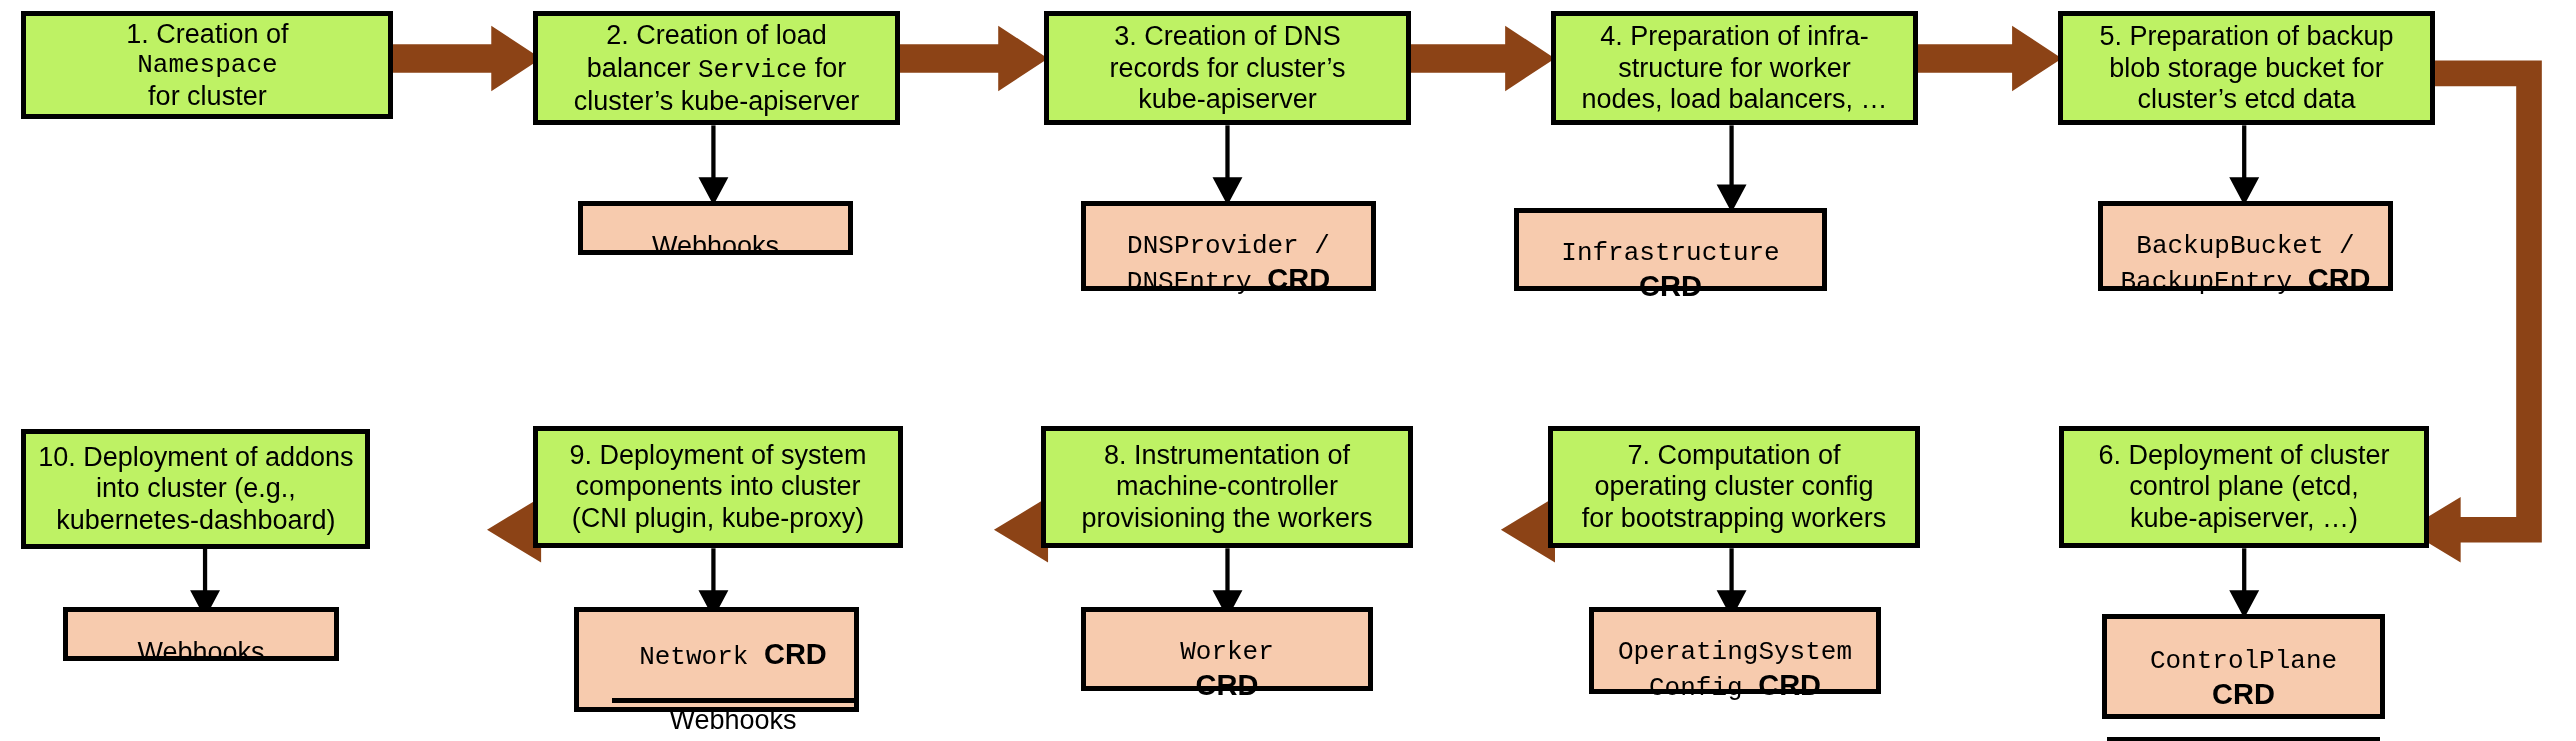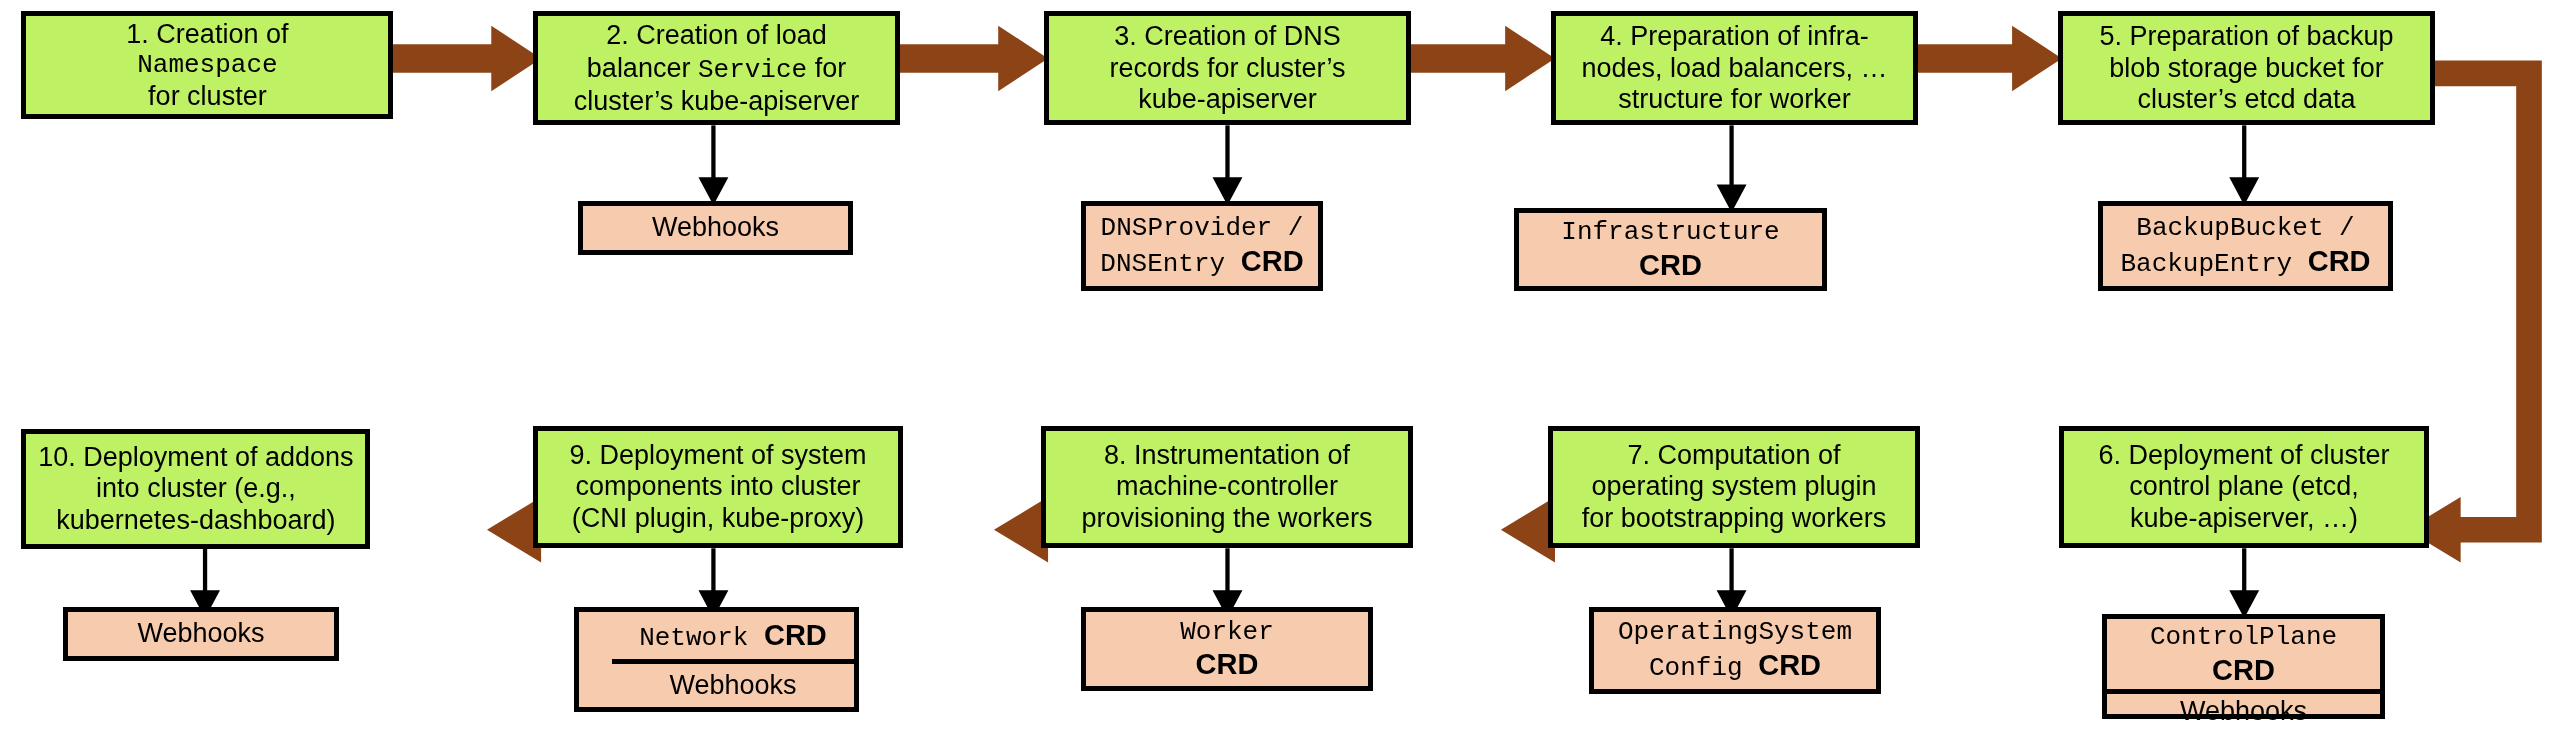--- a/index.html
+++ b/index.html
@@ -18,21 +18,21 @@
   .mainbox .tx{display:block;}
 
   .subbox{
     position:absolute;box-sizing:border-box;
     background:#F7CBAE;border:5.7px solid #000;
     display:flex;flex-direction:column;
     color:#000;
   }
   .subrow{
     flex:1 1 auto;display:flex;align-items:center;justify-content:center;
-    text-align:center;font-size:27px;line-height:1.18;padding:1.4px 4.3px;
+    text-align:center;font-size:27px;line-height:1.18;padding:1.4px 4.3px;margin-top:24px;
   }
   .subrow + .subrow{border-top:5.7px solid #000;}
   .mono{font-family:"Liberation Mono",monospace;font-size:26px;letter-spacing:0px;}
   .crd{font-family:"Liberation Sans",sans-serif;font-weight:bold;font-size:29px;}
   .sans{font-family:"Liberation Sans",sans-serif;font-size:27px;}
 
   svg.overlay{position:absolute;left:0;top:0;width:2576px;height:742px;
               pointer-events:none;}
 </style>
 </head>
@@ -116,40 +116,40 @@
     <div>
       <span class="tx sans">3. Creation of DNS</span>
       <span class="tx sans">records for cluster’s</span>
       <span class="tx sans">kube-apiserver</span>
     </div>
   </div>
 
   <div class="mainbox" style="left:1551px;top:11.4px;width:367px;height:114px;">
     <div>
       <span class="tx sans">4. Preparation of infra-</span>
+      <span class="tx sans">structure for worker</span>
       <span class="tx sans">nodes, load balancers, …</span>
-      <span class="tx sans">structure for worker</span>
     </div>
   </div>
 
   <div class="mainbox" style="left:2058px;top:11.4px;width:377px;height:114px;">
     <div>
       <span class="tx sans">5. Preparation of backup</span>
       <span class="tx sans">blob storage bucket for</span>
       <span class="tx sans">cluster’s etcd data</span>
     </div>
   </div>
 
   <div class="subbox" style="left:578px;top:201px;width:275px;height:54px;">
     <div class="subrow">
       <span class="sans">Webhooks</span>
     </div>
   </div>
 
-  <div class="subbox" style="left:1081px;top:201px;width:242px;height:90px;">
+  <div class="subbox" style="left:1081px;top:201px;width:295px;height:90px;">
     <div class="subrow" style="flex-direction:column;justify-content:center;">
       <span class="mono">DNSProvider /</span>
       <span><span class="mono">DNSEntry </span><span class="crd">CRD</span></span>
     </div>
   </div>
 
   <div class="subbox" style="left:1514px;top:208px;width:313px;height:83px;">
     <div class="subrow" style="flex-direction:column;justify-content:center;">
       <span class="mono">Infrastructure</span>
       <span class="crd">CRD</span>
@@ -183,21 +183,21 @@
     <div>
       <span class="tx sans">8. Instrumentation of</span>
       <span class="tx sans">machine-controller</span>
       <span class="tx sans">provisioning the workers</span>
     </div>
   </div>
 
   <div class="mainbox" style="left:1548px;top:426px;width:372px;height:122px;">
     <div>
       <span class="tx sans">7. Computation of</span>
-      <span class="tx sans">operating system plugin</span>
+      <span class="tx sans">operating cluster config</span>
       <span class="tx sans">for bootstrapping workers</span>
     </div>
   </div>
 
   <div class="mainbox" style="left:2059px;top:426px;width:370px;height:122px;">
     <div>
       <span class="tx sans">6. Deployment of cluster</span>
       <span class="tx sans">control plane (etcd,</span>
       <span class="tx sans">kube-apiserver, …)</span>
     </div>

